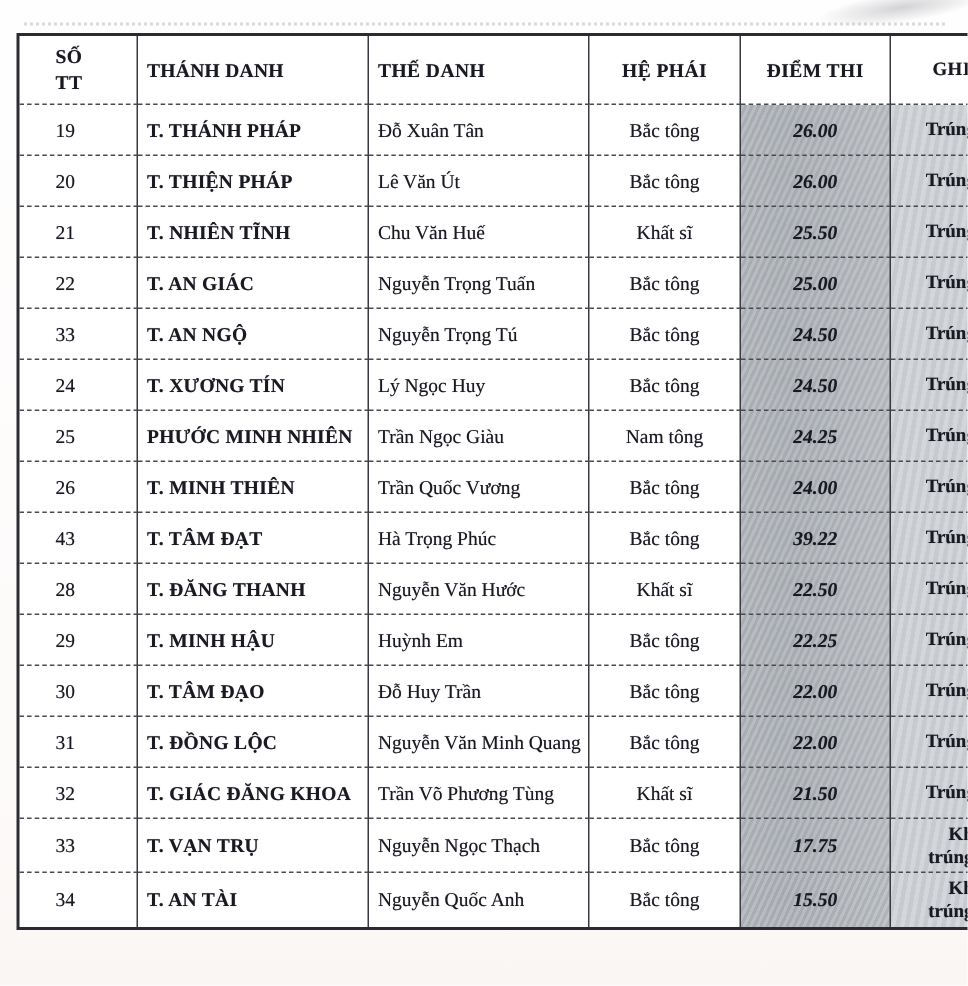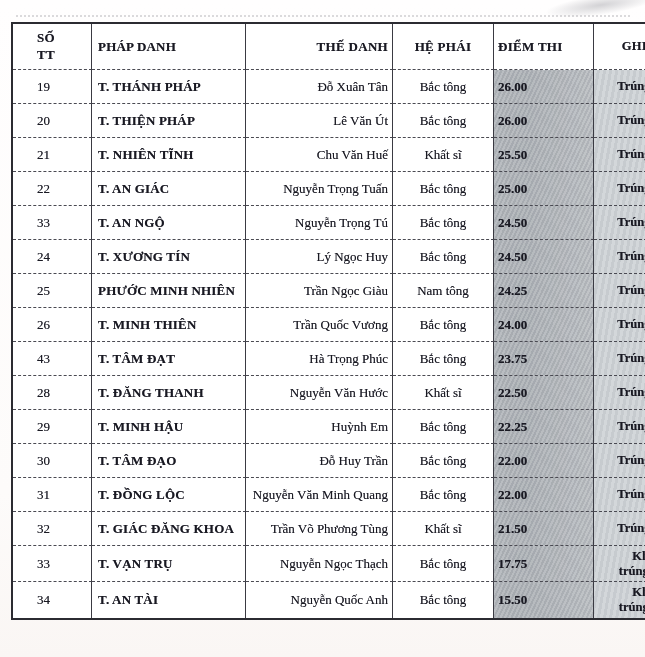--- a/index.html
+++ b/index.html
@@ -39,47 +39,48 @@
   tbody tr{height:34px;}
   tbody tr.tall{height:36px;}
   th{
     font-weight:bold;font-size:13px;text-align:center;vertical-align:middle;
     letter-spacing:.3px;
   }
   th.c-stt{white-space:pre-line;line-height:1.25;}
   td{font-size:13px;vertical-align:middle;}
   .c-stt{width:50px;text-align:left;padding-left:24px;}
   .c-phap_danh{width:143px;font-weight:bold;text-align:left;padding-left:6px;letter-spacing:.2px;}
-  .c-the_danh{width:136px;text-align:right;padding-left:6px;}
+  .c-the_danh{width:136px;text-align:left;padding-left:6px;}
   .c-he_phai{width:92px;text-align:center;}
-  .c-diem_thi{width:91px;text-align:left;font-weight:bold;}
+  .c-diem_thi{width:91px;text-align:center;font-weight:bold;}
   .c-ghi_chu{width:105px;text-align:center;font-weight:bold;white-space:pre-line;line-height:1.18;font-size:12.6px;}
   tbody .c-diem_thi{
     background-color:var(--score-cell-bg,#b6babe);
     background-image:repeating-linear-gradient(115deg,rgba(255,255,255,.10) 0 2px,rgba(66,72,84,.08) 2px 4px),
                      radial-gradient(circle at 30% 40%,rgba(90,96,108,.10),rgba(255,255,255,.06));
+    font-style:italic;
   }
   tbody .c-ghi_chu{
     background-color:var(--note-cell-bg,#ced2d6);
     background-image:repeating-linear-gradient(100deg,rgba(255,255,255,.10) 0 3px,rgba(80,86,98,.06) 3px 6px);
   }
 </style>
 </head>
 <body>
 
 <div class="page">
   <div class="artifact-topline"></div>
   <div class="artifact-smudge"></div>
 
   <table class="results">
     <thead>
       <tr>
         <th class="c-stt">SỐ
 TT</th>
-        <th class="c-phap_danh">PHÁP DANH</th>
+        <th class="c-phap_danh">THÁNH DANH</th>
         <th class="c-the_danh">THẾ DANH</th>
         <th class="c-he_phai">HỆ PHÁI</th>
         <th class="c-diem_thi">ĐIỂM THI</th>
         <th class="c-ghi_chu">GHI CHÚ</th>
       </tr>
     </thead>
     <tbody>
         <tr>
           <td class="c-stt">19</td>
           <td class="c-phap_danh">T. THÁNH PHÁP</td>
@@ -142,21 +143,21 @@
           <td class="c-the_danh">Trần Quốc Vương</td>
           <td class="c-he_phai">Bắc tông</td>
           <td class="c-diem_thi">24.00</td>
           <td class="c-ghi_chu">Trúng tuyển</td>
         </tr>
         <tr>
           <td class="c-stt">43</td>
           <td class="c-phap_danh">T. TÂM ĐẠT</td>
           <td class="c-the_danh">Hà Trọng Phúc</td>
           <td class="c-he_phai">Bắc tông</td>
-          <td class="c-diem_thi">23.75</td>
+          <td class="c-diem_thi">39.22</td>
           <td class="c-ghi_chu">Trúng tuyển</td>
         </tr>
         <tr>
           <td class="c-stt">28</td>
           <td class="c-phap_danh">T. ĐĂNG THANH</td>
           <td class="c-the_danh">Nguyễn Văn Hước</td>
           <td class="c-he_phai">Khất sĩ</td>
           <td class="c-diem_thi">22.50</td>
           <td class="c-ghi_chu">Trúng tuyển</td>
         </tr>

